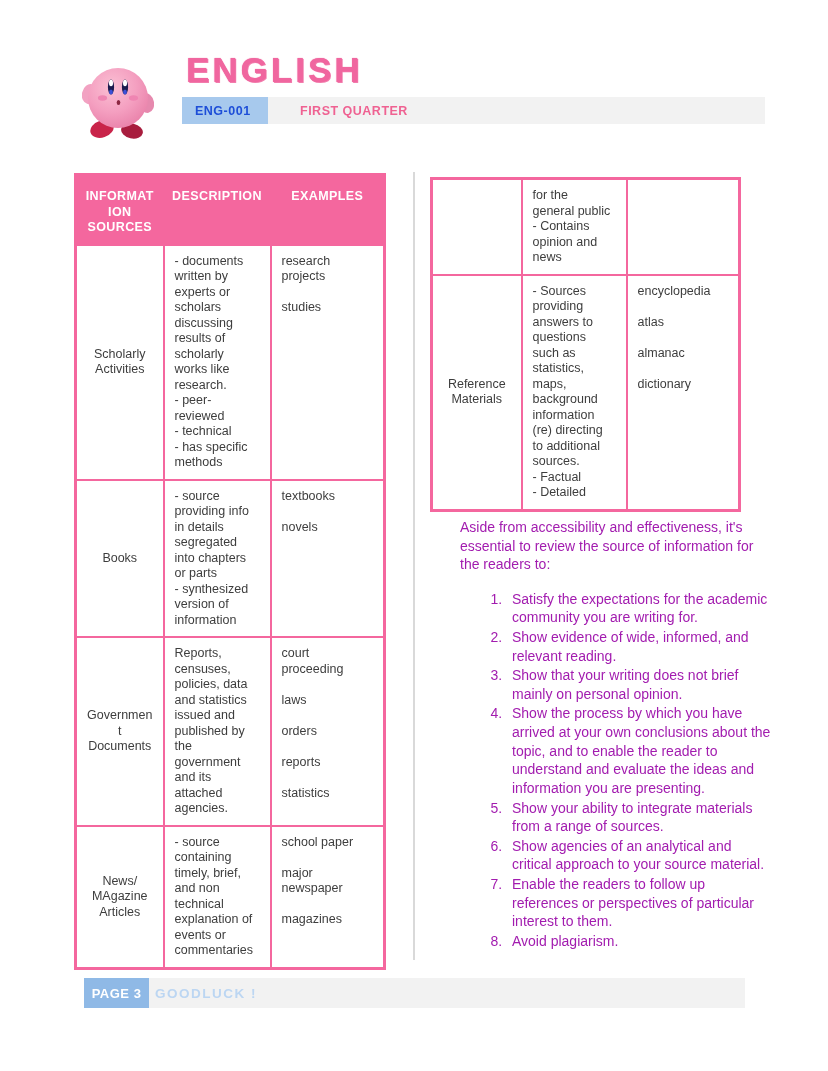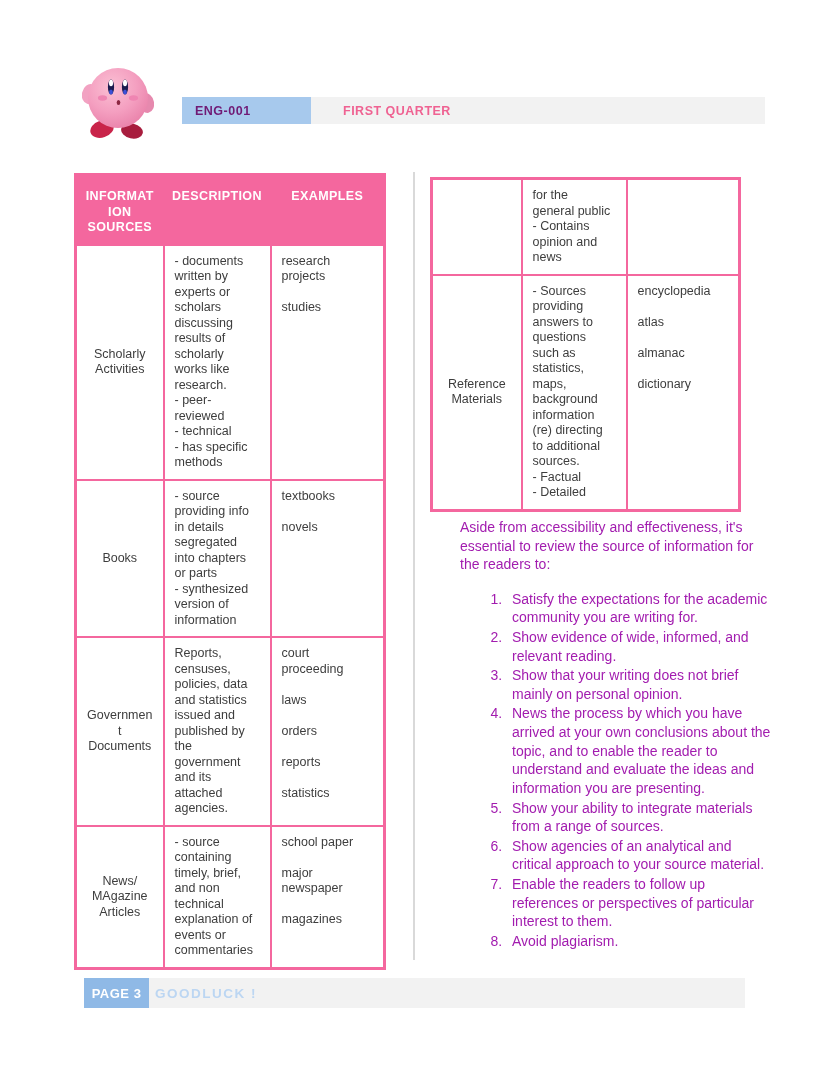--- a/index.html
+++ b/index.html
@@ -28,22 +28,22 @@
     position:absolute;left:186px;top:50px;
     font-size:35px;font-weight:800;letter-spacing:3px;
     color:#f0669f;
     text-shadow:0 0 1px #ee5d98, 1px 1px 0 #f27fae;
   }
   .header-bar{
     position:absolute;left:182px;top:97px;width:583px;height:27px;
     background:var(--bar-gray);display:flex;align-items:stretch;
   }
   .code-badge{
-    width:129px;background:var(--blue-badge);
-    color:#701a75;font-weight:bold;font-size:12.5px;letter-spacing:0.5px;
+    width:86px;background:var(--blue-badge);
+    color:#1d4ed8;font-weight:bold;font-size:12.5px;letter-spacing:0.5px;
     display:flex;align-items:center;padding-left:13px;
   }
   .quarter-label{
     color:var(--pink-text);font-weight:bold;font-size:12.5px;letter-spacing:0.5px;
     display:flex;align-items:center;padding-left:32px;
   }
   
   .col-divider{
     position:absolute;left:413px;top:172px;width:2px;height:788px;
     background:var(--divider);
@@ -119,20 +119,21 @@
     <ellipse cx="43" cy="31" rx="3.1" ry="7.5" fill="#1c1c4e"></ellipse>
     <ellipse cx="29" cy="27" rx="2" ry="3.2" fill="#ffffff"></ellipse>
     <ellipse cx="43" cy="27" rx="2" ry="3.2" fill="#ffffff"></ellipse>
     <ellipse cx="29" cy="36" rx="1.9" ry="2.6" fill="#3c50d8"></ellipse>
     <ellipse cx="43" cy="36" rx="1.9" ry="2.6" fill="#3c50d8"></ellipse>
     <ellipse cx="20.5" cy="42" rx="4.6" ry="2.7" fill="#ef85b2"></ellipse>
     <ellipse cx="51.5" cy="42" rx="4.6" ry="2.7" fill="#ef85b2"></ellipse>
     <ellipse cx="36.5" cy="46.5" rx="1.8" ry="2.6" fill="#8c2742"></ellipse>
   </svg>
 
+  <div class="doc-title">ENGLISH</div>
 
   <div class="header-bar">
     <div class="code-badge">ENG-001</div>
     <div class="quarter-label">FIRST QUARTER</div>
   </div>
 
   <div class="col-divider"></div>
 
   <table class="src-table left-table">
     <colgroup>
@@ -276,21 +277,21 @@
     </tr>
   </tbody>
     </table>
 
   <div class="aside-block">
     <p class="aside-intro">Aside from accessibility and effectiveness, it's essential to review the source of information for the readers to:</p>
     <ol class="reason-list">
       <li>Satisfy the expectations for the academic community you are writing for.</li>
       <li>Show evidence of wide, informed, and relevant reading.</li>
       <li>Show that your writing does not brief mainly on personal opinion.</li>
-      <li>News the process by which you have arrived at your own conclusions about the topic, and to enable the reader to understand and evaluate the ideas and information you are presenting.</li>
+      <li>Show the process by which you have arrived at your own conclusions about the topic, and to enable the reader to understand and evaluate the ideas and information you are presenting.</li>
       <li>Show your ability to integrate materials from a range of sources.</li>
       <li>Show agencies of an analytical and critical approach to your source material.</li>
       <li>Enable the readers to follow up references or perspectives of particular interest to them.</li>
       <li>Avoid plagiarism.</li>
     </ol>
   </div>
 
   <div class="footer-bar">
     <div class="page-badge">PAGE 3</div>
     <div class="goodluck-label">GOODLUCK !</div>

